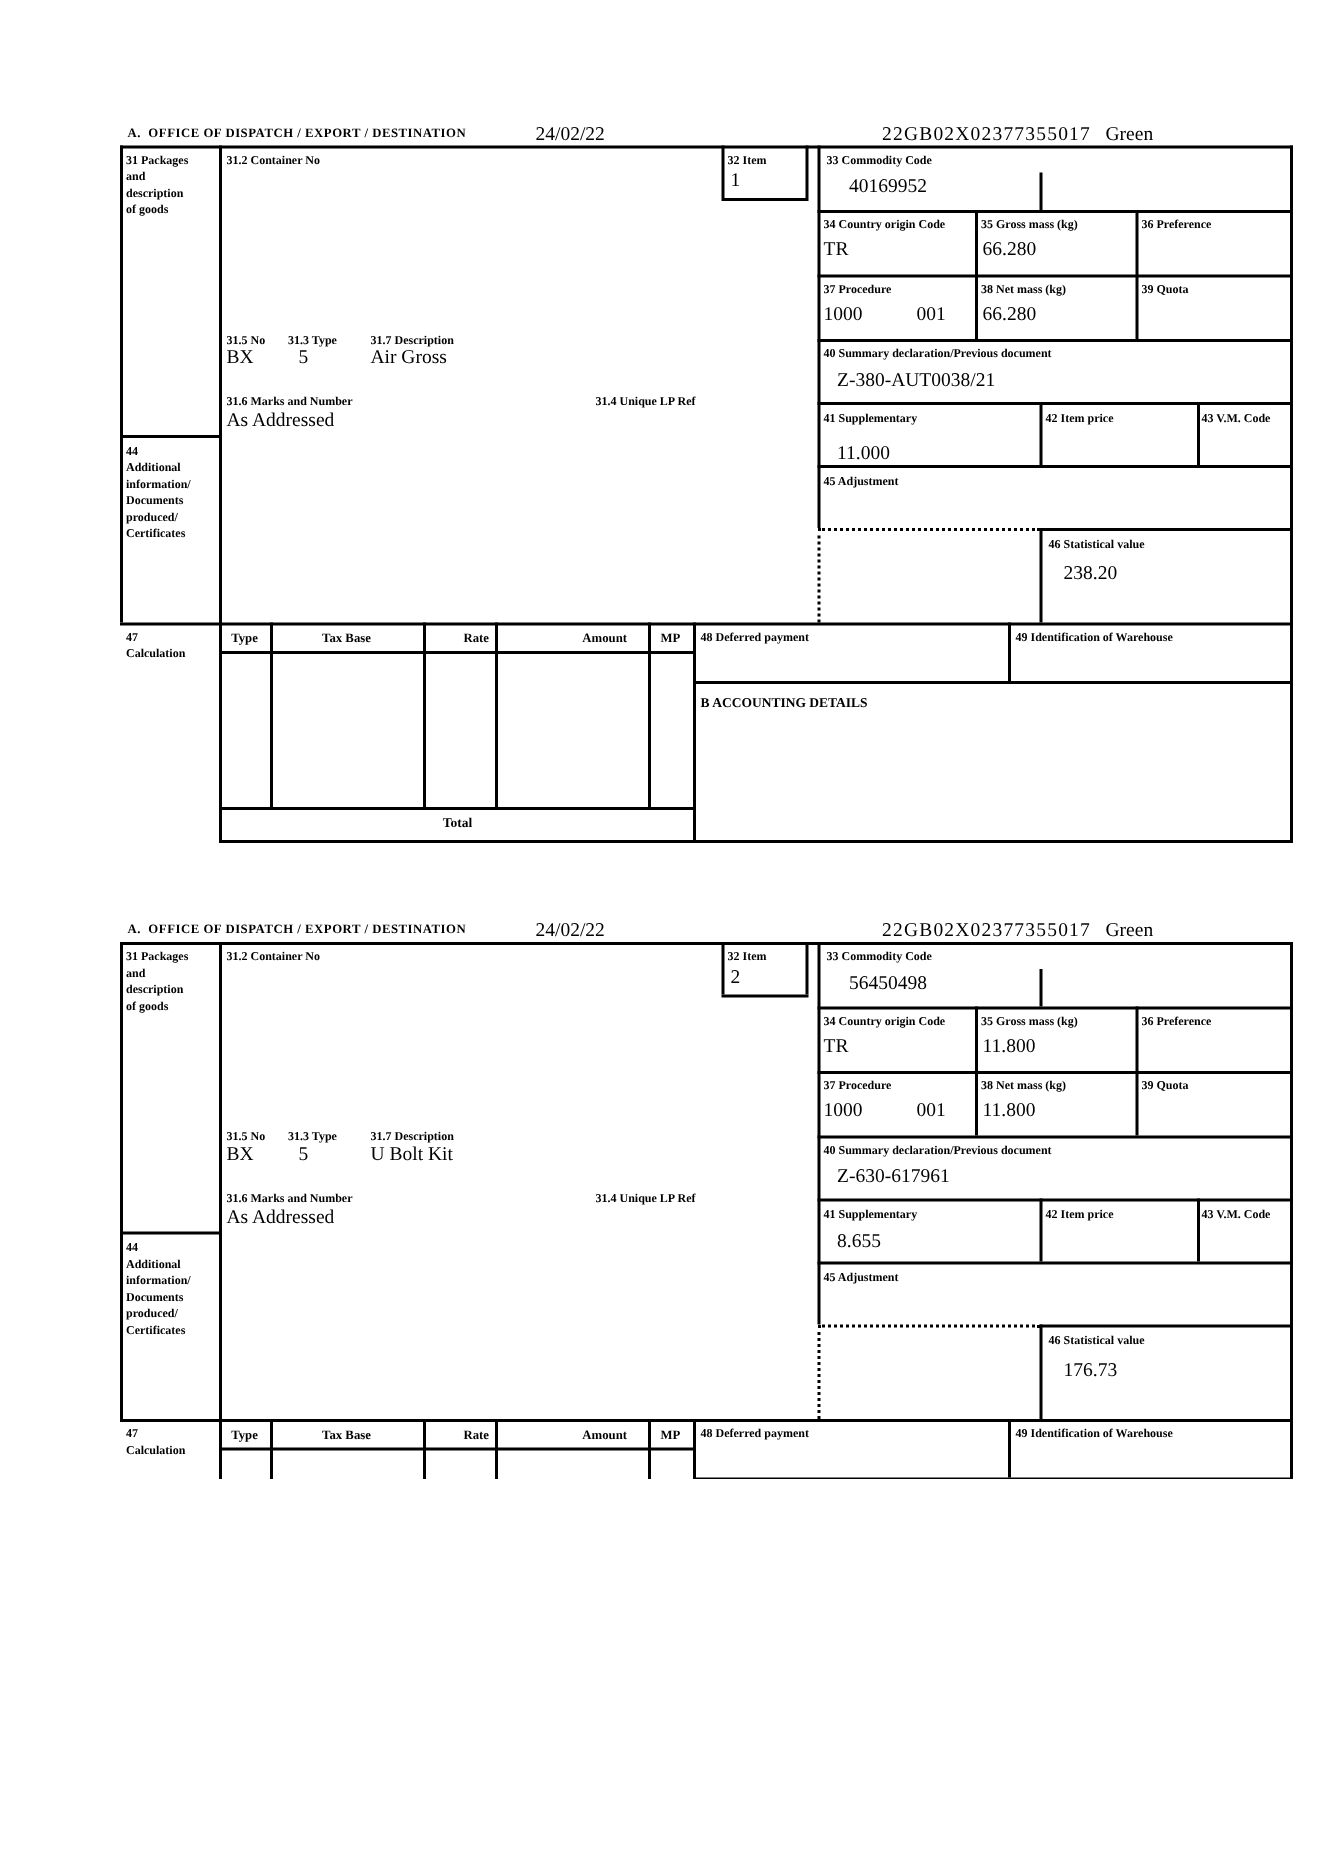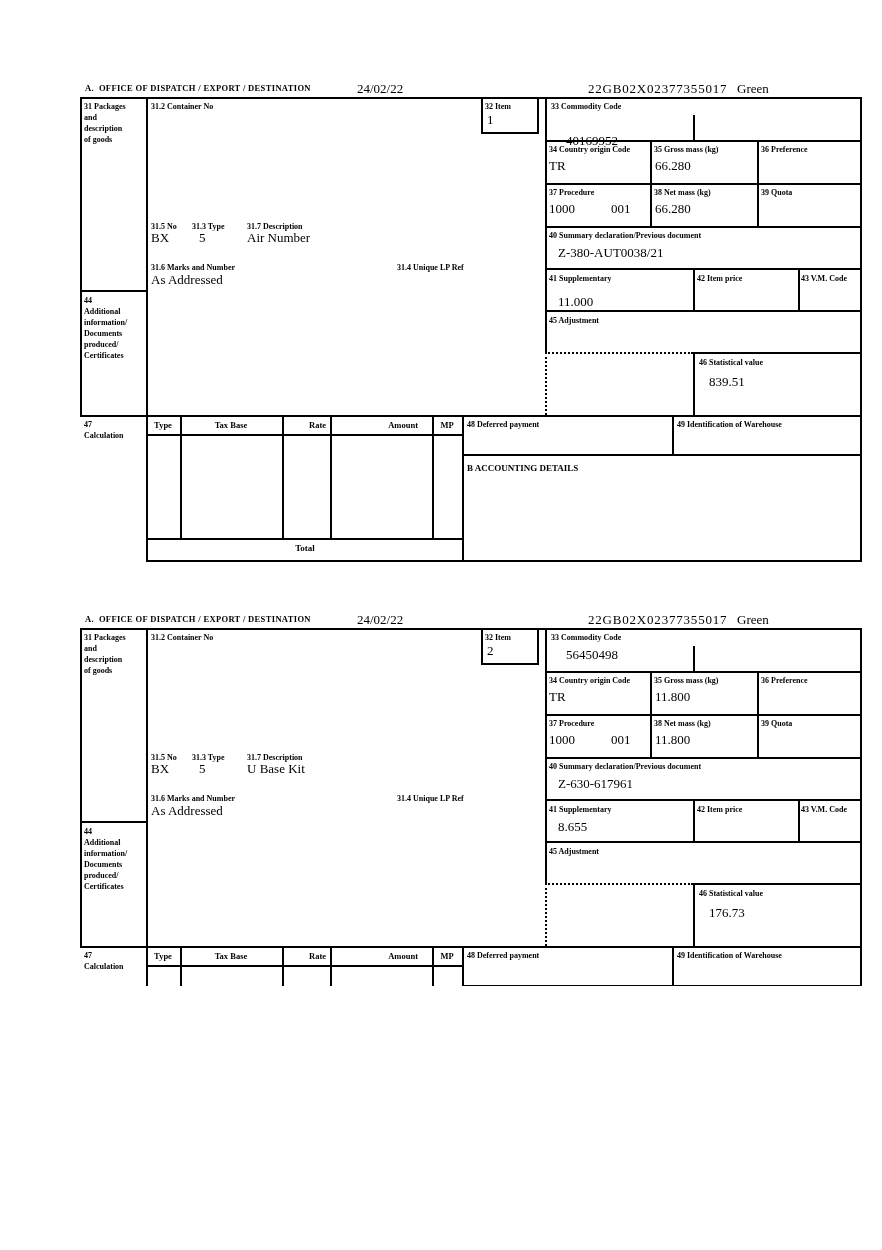--- a/index.html
+++ b/index.html
@@ -87,47 +87,47 @@
 Calculation</div>
 
     <div class="abs lbl" style="left:151px;top:20px;">31.2 Container No</div>
     <div class="abs lbl" style="left:485px;top:20px;">32 Item</div>
     <div class="abs val" style="left:487px;top:31px;">1</div>
     <div class="abs lbl" style="left:151px;top:140px;">31.5 No</div>
     <div class="abs lbl" style="left:192px;top:140px;">31.3 Type</div>
     <div class="abs lbl" style="left:247px;top:140px;">31.7 Description</div>
     <div class="abs val" style="left:151px;top:149px;">BX</div>
     <div class="abs val" style="left:199px;top:149px;">5</div>
-    <div class="abs val" style="left:247px;top:149px;">Air Number</div>
+    <div class="abs val" style="left:247px;top:149px;">Air Gross</div>
     <div class="abs lbl" style="left:151px;top:181px;">31.6 Marks and Number</div>
     <div class="abs lbl" style="left:397px;top:181px;">31.4 Unique LP Ref</div>
     <div class="abs val" style="left:151px;top:191px;">As Addressed</div>
 
     <div class="abs lbl" style="left:551px;top:20px;">33 Commodity Code</div>
-    <div class="abs val" style="left:566px;top:52px;">40169952</div>
+    <div class="abs val" style="left:566px;top:35px;">40169952</div>
     <div class="abs lbl" style="left:549px;top:63px;">34 Country origin Code</div>
     <div class="abs val" style="left:549px;top:77px;">TR</div>
     <div class="abs lbl" style="left:654px;top:63px;">35 Gross mass (kg)</div>
     <div class="abs val" style="left:655px;top:77px;">66.280</div>
     <div class="abs lbl" style="left:761px;top:63px;">36 Preference</div>
     <div class="abs lbl" style="left:549px;top:106px;">37 Procedure</div>
     <div class="abs val" style="left:549px;top:120px;">1000</div>
     <div class="abs val" style="left:611px;top:120px;">001</div>
     <div class="abs lbl" style="left:654px;top:106px;">38 Net mass (kg)</div>
     <div class="abs val" style="left:655px;top:120px;">66.280</div>
     <div class="abs lbl" style="left:761px;top:106px;">39 Quota</div>
     <div class="abs lbl" style="left:549px;top:149px;">40 Summary declaration/Previous document</div>
     <div class="abs val" style="left:558px;top:164px;">Z-380-AUT0038/21</div>
     <div class="abs lbl" style="left:549px;top:192px;">41 Supplementary</div>
     <div class="abs val" style="left:558px;top:213px;">11.000</div>
     <div class="abs lbl" style="left:697px;top:192px;">42 Item price</div>
     <div class="abs lbl" style="left:801px;top:192px;">43 V.M. Code</div>
     <div class="abs lbl" style="left:549px;top:234px;">45 Adjustment</div>
     <div class="abs lbl" style="left:699px;top:276px;">46 Statistical value</div>
-    <div class="abs val" style="left:709px;top:293px;">839.51</div>
+    <div class="abs val" style="left:709px;top:293px;">238.20</div>
 
     <div class="abs colhdr c" style="left:146px;top:337px;width:34px;">Type</div>
     <div class="abs colhdr c" style="left:180px;top:337px;width:102px;">Tax Base</div>
     <div class="abs colhdr r" style="left:282px;top:337px;width:44px;">Rate</div>
     <div class="abs colhdr r" style="left:330px;top:337px;width:88px;">Amount</div>
     <div class="abs colhdr c" style="left:432px;top:337px;width:30px;">MP</div>
 
     <div class="abs lbl" style="left:467px;top:338px;">48 Deferred payment</div>
     <div class="abs lbl" style="left:677px;top:338px;">49 Identification of Warehouse</div>
     <div class="abs big-lbl" style="left:467px;top:381px;">B ACCOUNTING DETAILS</div>
@@ -191,21 +191,21 @@
 Calculation</div>
 
     <div class="abs lbl" style="left:151px;top:20px;">31.2 Container No</div>
     <div class="abs lbl" style="left:485px;top:20px;">32 Item</div>
     <div class="abs val" style="left:487px;top:31px;">2</div>
     <div class="abs lbl" style="left:151px;top:140px;">31.5 No</div>
     <div class="abs lbl" style="left:192px;top:140px;">31.3 Type</div>
     <div class="abs lbl" style="left:247px;top:140px;">31.7 Description</div>
     <div class="abs val" style="left:151px;top:149px;">BX</div>
     <div class="abs val" style="left:199px;top:149px;">5</div>
-    <div class="abs val" style="left:247px;top:149px;">U Base Kit</div>
+    <div class="abs val" style="left:247px;top:149px;">U Bolt Kit</div>
     <div class="abs lbl" style="left:151px;top:181px;">31.6 Marks and Number</div>
     <div class="abs lbl" style="left:397px;top:181px;">31.4 Unique LP Ref</div>
     <div class="abs val" style="left:151px;top:191px;">As Addressed</div>
 
     <div class="abs lbl" style="left:551px;top:20px;">33 Commodity Code</div>
     <div class="abs val" style="left:566px;top:35px;">56450498</div>
     <div class="abs lbl" style="left:549px;top:63px;">34 Country origin Code</div>
     <div class="abs val" style="left:549px;top:77px;">TR</div>
     <div class="abs lbl" style="left:654px;top:63px;">35 Gross mass (kg)</div>
     <div class="abs val" style="left:655px;top:77px;">11.800</div>

